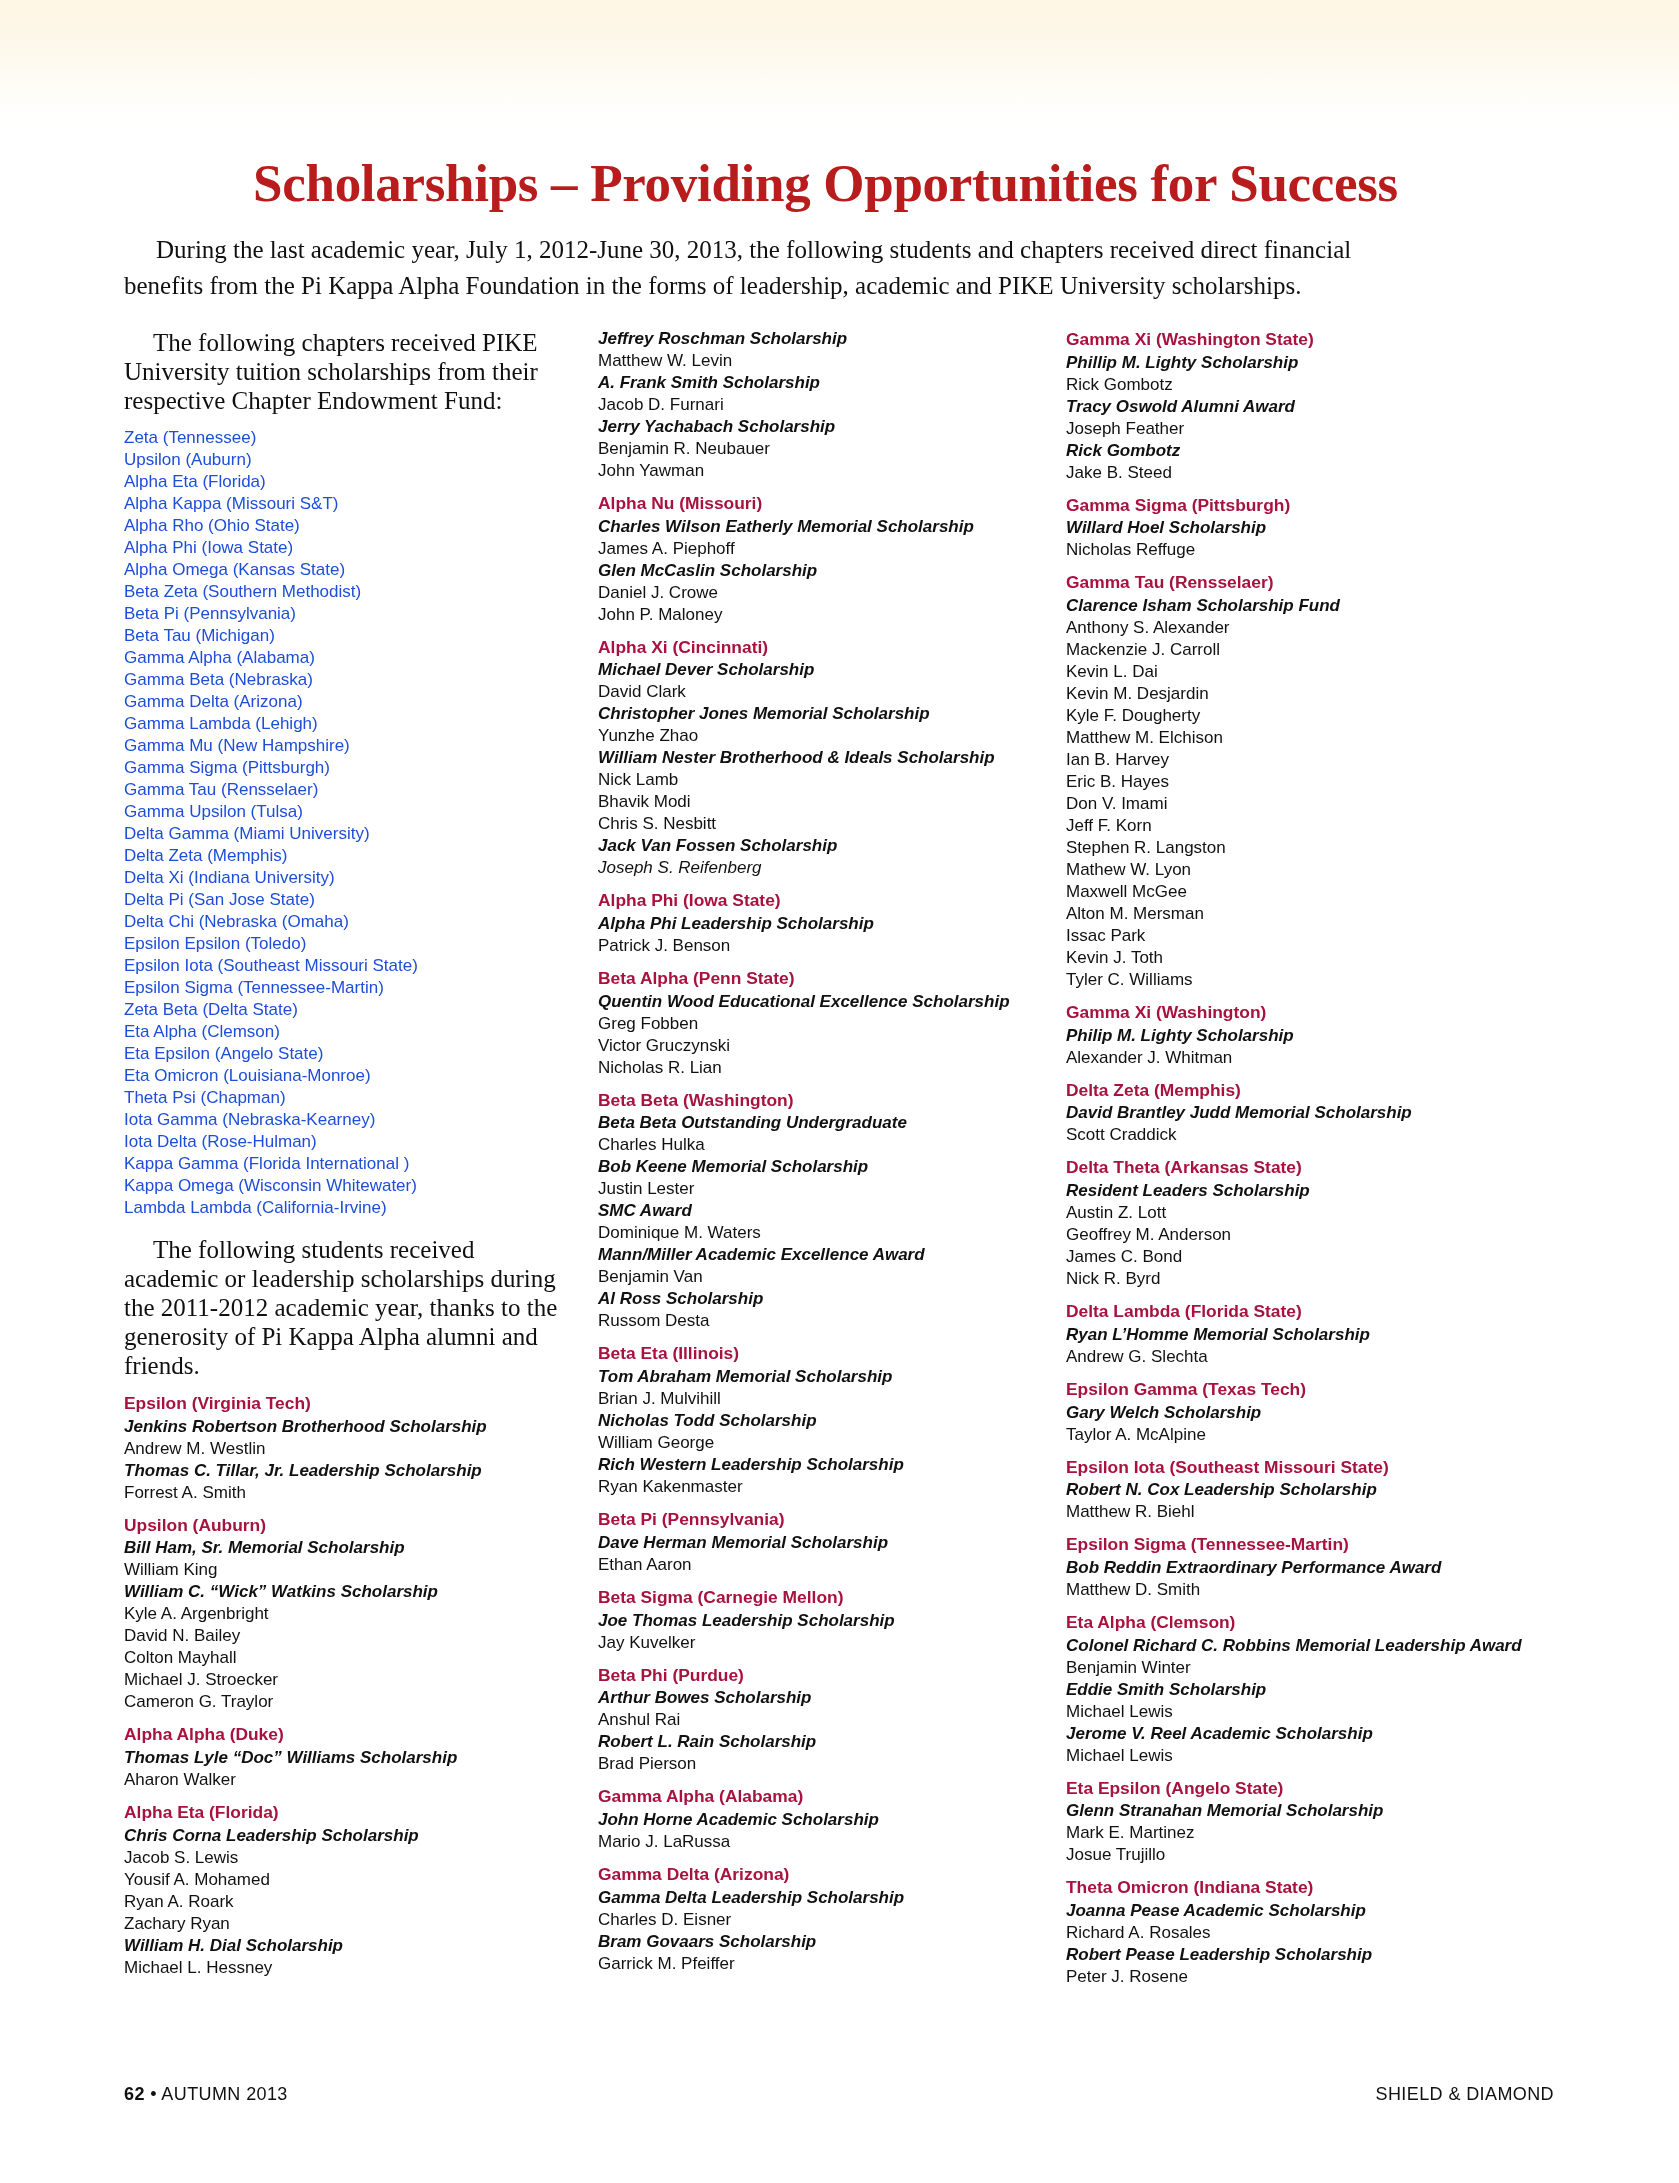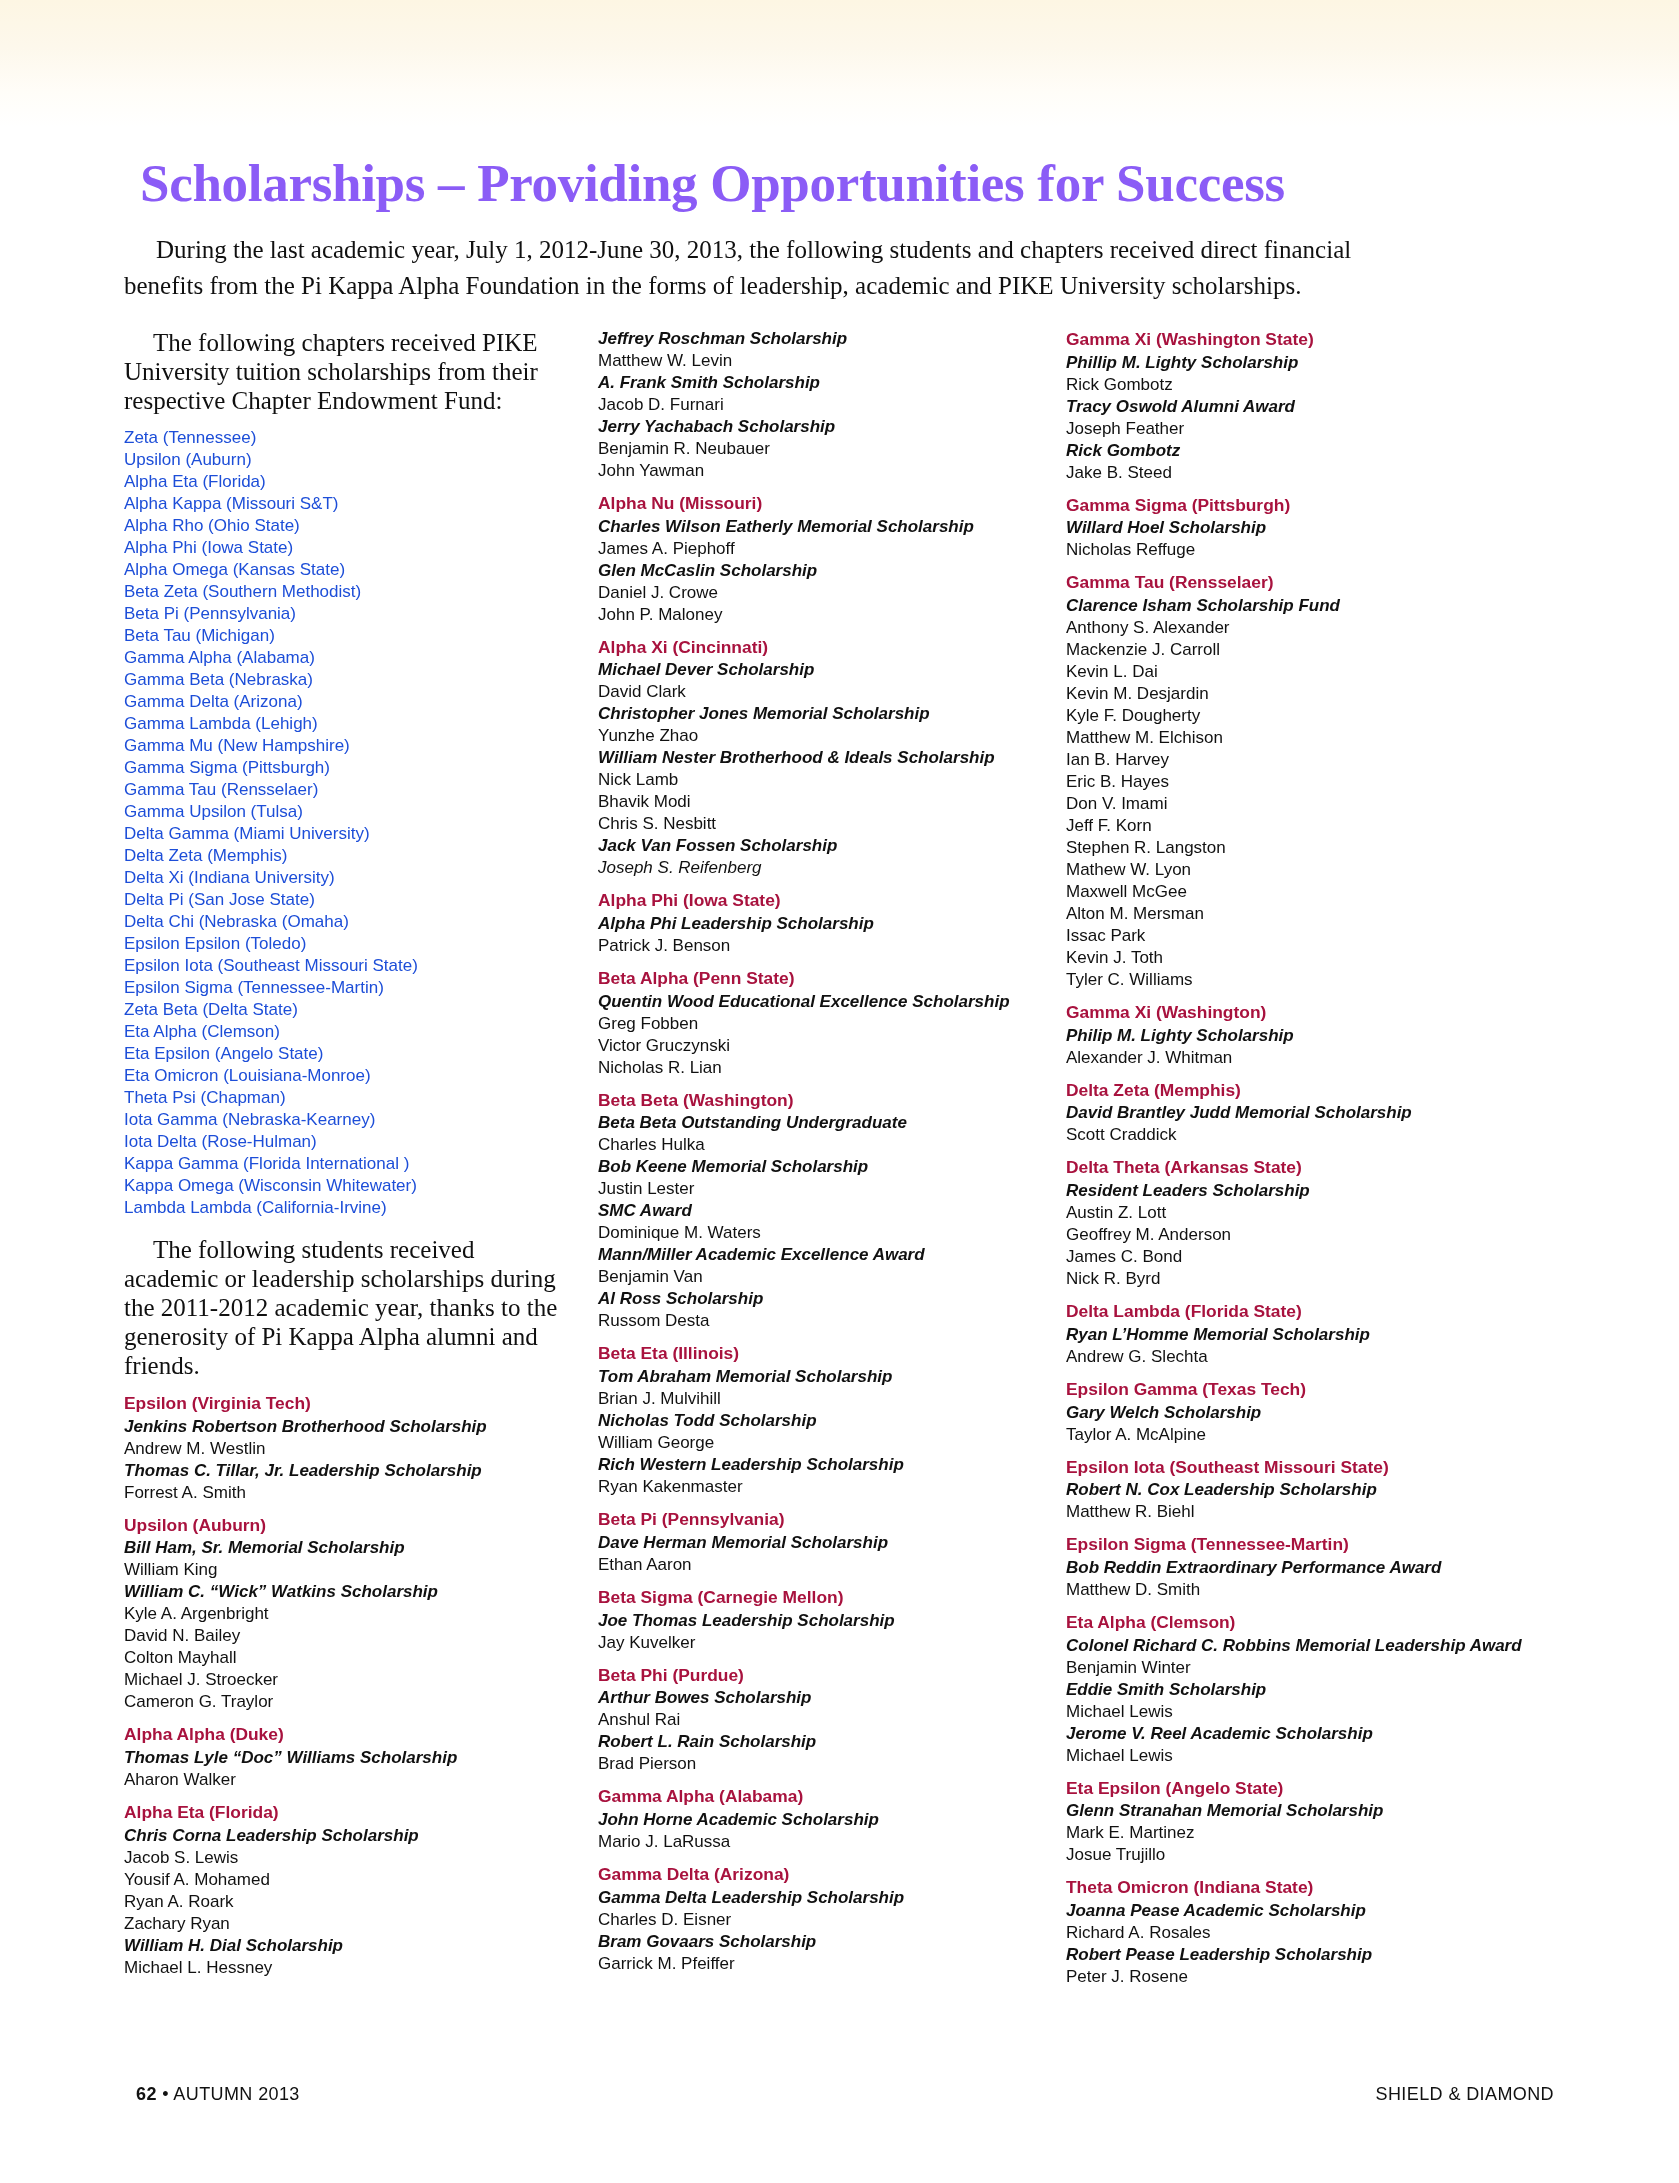--- a/index.html
+++ b/index.html
@@ -17,28 +17,29 @@
     background:linear-gradient(180deg, #fdf6e3 0%, #fdf8ec 38%, #fffdf8 72%, #ffffff 100%);
     z-index:0;
   }
   .page {
     position:absolute; left:0; top:0; width:1679px; height:2183px; z-index:1;
   }
 
   
   .page-title {
     position:absolute;
-    left:140px; top:119px;
+    left:124px; top:119px;
     width:1403px;
     font-family:"Liberation Serif", serif;
     font-weight:700;
     font-size:53px;
     line-height:57px;
     letter-spacing:-0.3px;
-    color:#8b5cf6;
+    color:#b91c1c;
+    text-align:center;
   }
   .intro {
     position:absolute;
     left:124px; top:207px;
     width:1303px;
     font-family:"Liberation Serif", serif;
     font-size:25px;
     line-height:36px;
     color:#101010;
     text-indent:32px;
@@ -110,21 +111,21 @@
     width:1430px;
     height:27px;
   }
   .footer-left, .footer-right {
     position:absolute; top:0;
     font-family:"Liberation Sans", sans-serif;
     font-size:18px;
     letter-spacing:0.4px;
     color:#111;
   }
-  .footer-left  { left:12px; }
+  .footer-left  { left:0; }
   .footer-left b { font-weight:700; }
   .footer-right { right:0; }
 </style>
 </head>
 <body>
 
 <div class="page-wash"></div>
 
 <div class="page">
 

